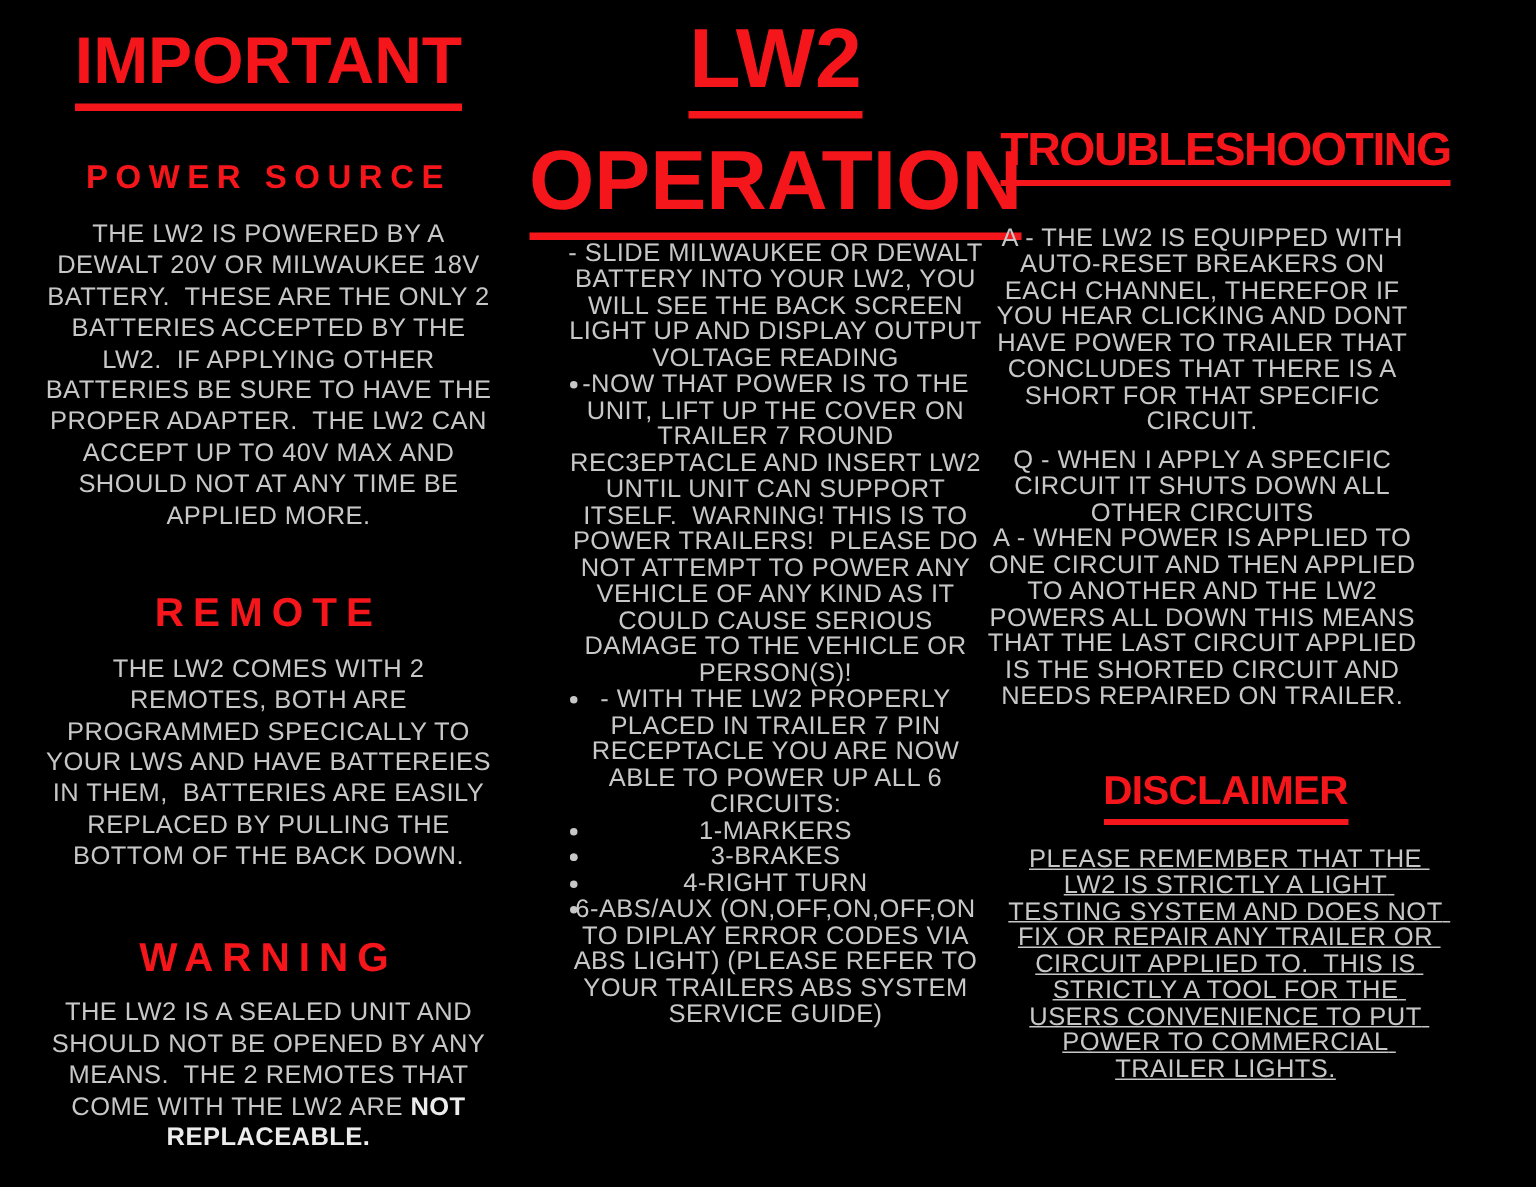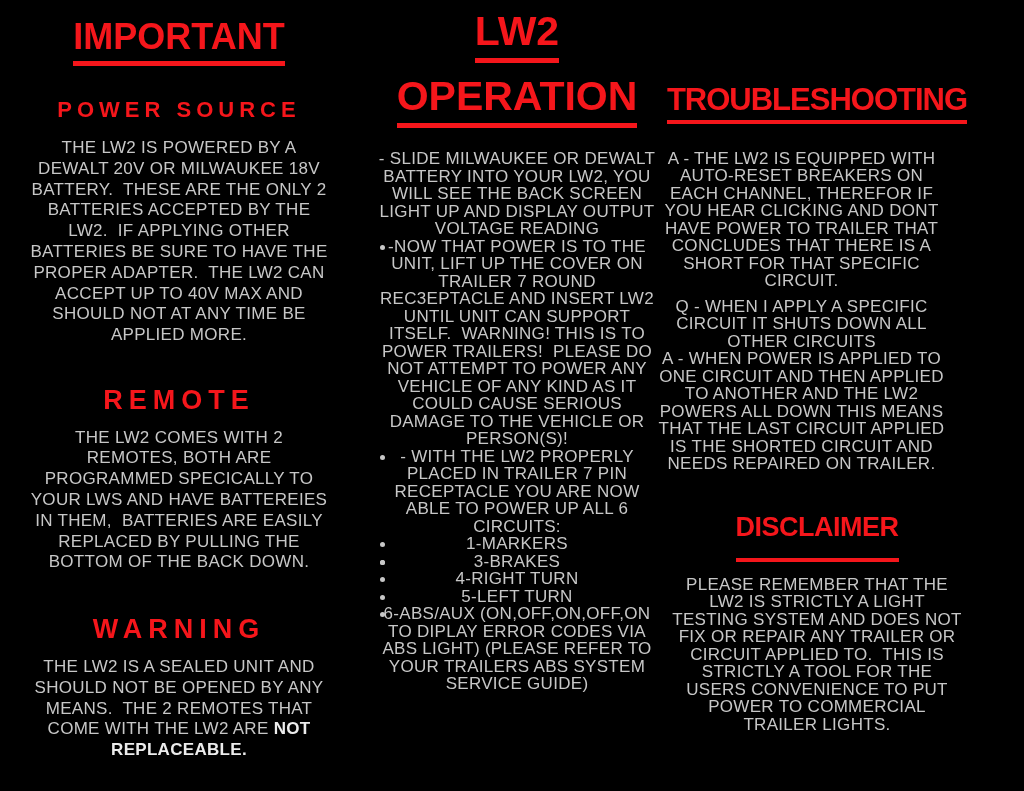--- a/index.html
+++ b/index.html
@@ -18,32 +18,32 @@
     overflow: hidden;
     font-family: "Liberation Sans", sans-serif;
   }
   .col { position: absolute; text-align: center; }
   #col-left   { left: 18px;  top: 18px; width: 322px; }
   #col-center { left: 352px; top: 10px; width: 330px; }
   #col-right  { left: 654px; top: 84px; width: 326px; }
 
   
   .title-xl { margin: 0; color: var(--accent); font-weight: bold; line-height: 1; }
-  #col-left .title-xl { font-size: 36px; }
-  #col-center .title-xl { font-size: 41px; }
+  #col-left .title-xl { font-size: 44px; }
+  #col-center .title-xl { font-size: 56px; }
   .u {
     display: inline-block;
     border-bottom: 5px solid var(--accent);
     padding-bottom: 5px;
     line-height: 1.05;
   }
   .title-md { margin: 0; color: var(--accent); font-weight: bold; font-size: 31px; letter-spacing: -1px; line-height: 1; }
   .title-md .u { border-bottom-width: 4px; padding-bottom: 3px; }
   .title-sm { margin: 0; color: var(--accent); font-weight: bold; font-size: 27px; letter-spacing: -0.5px; line-height: 1; }
-  .title-sm .u { border-bottom-width: 4px; padding-bottom: 17px; }
+  .title-sm .u { border-bottom-width: 4px; padding-bottom: 5px; }
 
   .sub { margin: 0; color: var(--accent); font-weight: bold; font-size: 22px; letter-spacing: 5px; line-height: 1.1; }
   .sub-lg { font-size: 27px; letter-spacing: 6px; }
 
   
   .body {
     color: var(--body);
     font-size: 17px;
     letter-spacing: 0.3px;
     line-height: 17.5px;
@@ -53,23 +53,23 @@
   }
   .lh-loose { line-height: 20.8px; width: 300px; }
   .bold-white { color: var(--bold); font-weight: bold; }
 
   
   .mt-32 { margin-top: 32px; }
   .mt-16 { margin-top: 16px; }
   .mt-40 { margin-top: 40px; }
   .mt-12 { margin-top: 12px; }
   .mt-42 { margin-top: 42px; }
-  .mt-14 { margin-top: 14px; }
+  .mt-14 { margin-top: 14px; text-decoration: underline; }
   .mt-26 { margin-top: 26px; }
-  .mt-22 { margin-top: 22px; }
+  .mt-22 { }
   .mt-8  { margin-top: 8px; }
 
   #col-center .title-line2 { margin-top: 12px; }
 
   
   .bullet { position: relative; width: 330px; margin: 0 auto; }
   .bullet .body { width: 285px; }
   .dot {
     position: absolute;
     left: 28px;
@@ -125,24 +125,20 @@
     <div class="bullet">
       <span class="dot"></span>
       <p class="body">3-BRAKES</p>
     </div>
     <div class="bullet">
       <span class="dot"></span>
       <p class="body">4-RIGHT TURN</p>
     </div>
     <div class="bullet">
       <span class="dot"></span>
-      <p class="body">5-LEFT TURN</p>
-    </div>
-    <div class="bullet">
-      <span class="dot"></span>
       <p class="body">6-ABS/AUX (ON,OFF,ON,OFF,ON TO DIPLAY ERROR CODES VIA ABS LIGHT) (PLEASE REFER TO YOUR TRAILERS ABS SYSTEM SERVICE GUIDE)</p>
     </div>
   </section>
 
   <section class="col" id="col-right">
     <h1 class="title-md"><span class="u">TROUBLESHOOTING</span></h1>
 
     <div class="qa mt-26">
       <p class="body">A - THE LW2 IS EQUIPPED WITH AUTO-RESET BREAKERS ON EACH CHANNEL, THEREFOR IF YOU HEAR CLICKING AND DONT HAVE POWER TO TRAILER THAT CONCLUDES THAT THERE IS A SHORT FOR THAT SPECIFIC CIRCUIT.</p>
     </div>

